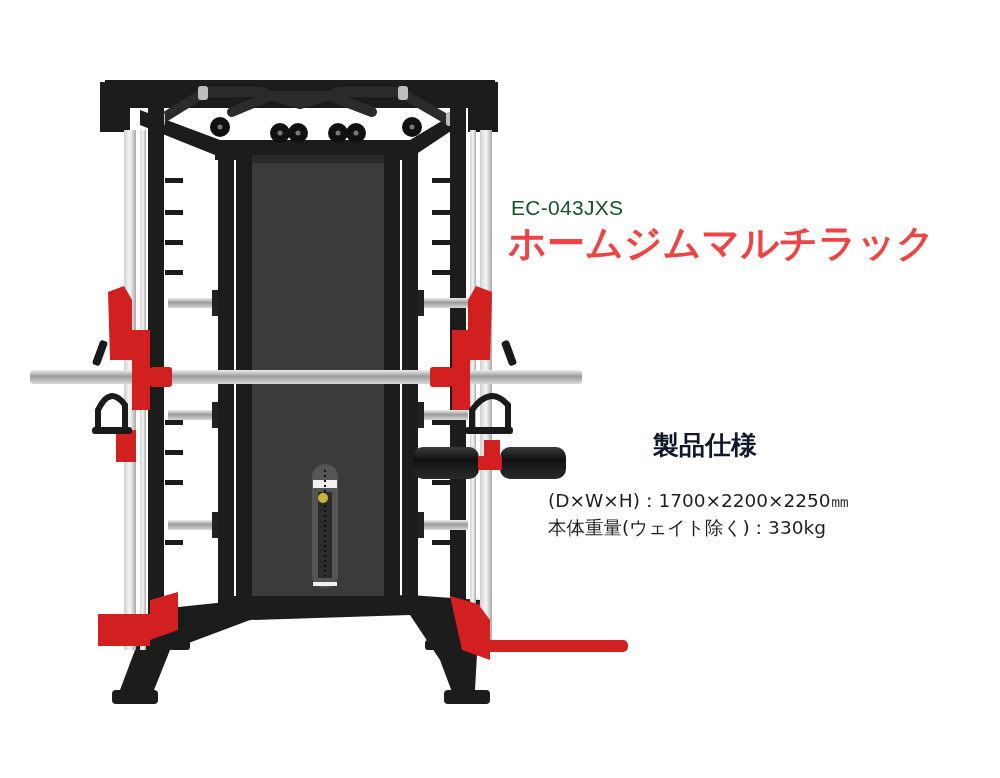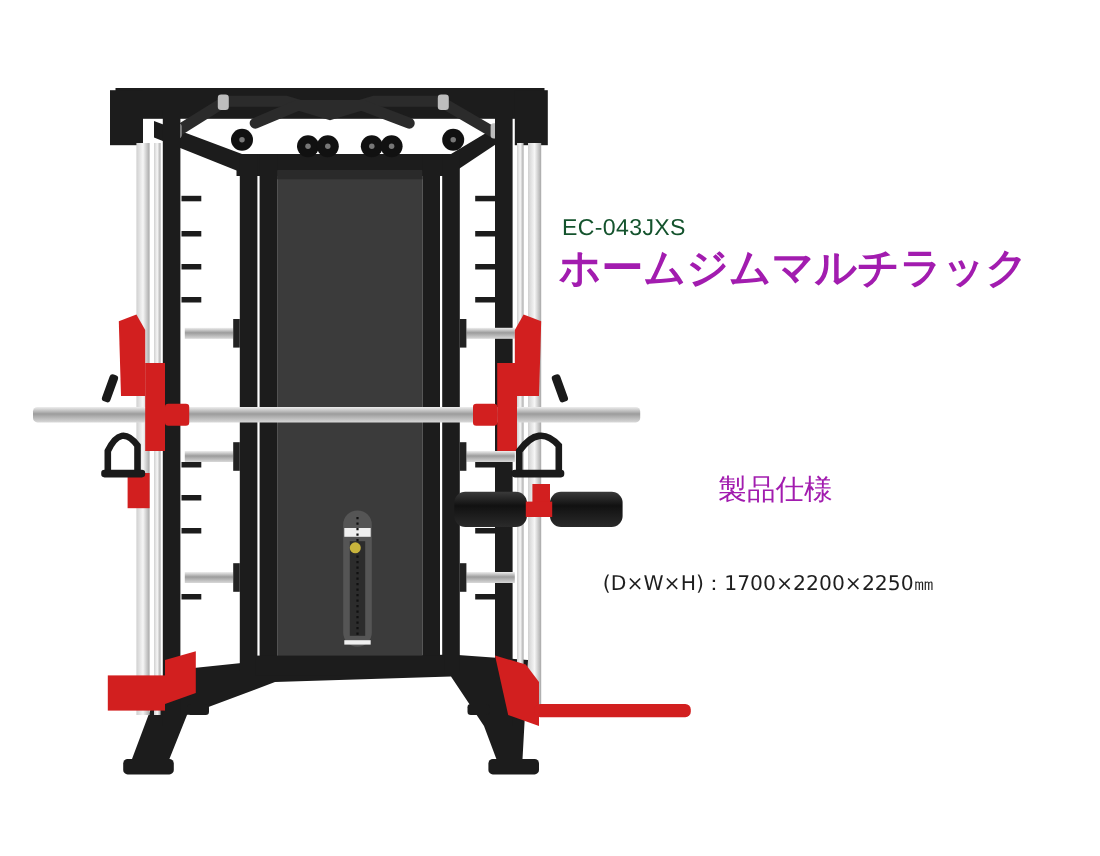--- a/index.html
+++ b/index.html
@@ -2,24 +2,24 @@
 <html><head>
 <meta charset="utf-8">
 <style>
   html, body { margin: 0; padding: 0; background: #ffffff; }
   body { width: 1000px; height: 778px; position: relative; overflow: hidden;
          font-family: "DejaVu Sans", "Liberation Sans", sans-serif; color: #1a1a1a; }
   .machine { position: absolute; left: 0; top: 0; width: 1000px; height: 778px; }
   .model { position: absolute; left: 511px; top: 196px; font-family: "Liberation Sans", sans-serif;
            font-size: 21px; letter-spacing: 0.3px; color: #14532d; }
   .title { position: absolute; left: 508px; top: 218px; font-size: 38px; font-weight: bold;
-           letter-spacing: 0px; color: #a21caf; white-space: nowrap; }
-  .spec-heading { position: absolute; left: 653px; top: 428px; font-size: 26px; font-weight: normal; color: #a21caf; }
+           letter-spacing: 0px; color: #ef4444; white-space: nowrap; }
+  .spec-heading { position: absolute; left: 653px; top: 428px; font-size: 26px; font-weight: bold; color: #0f172a; }
   .specs { position: absolute; left: 548px; top: 487px; margin: 0; padding: 0; list-style: none; }
-  .specs li { font-size: 18.5px; line-height: 27px; height: 27px; color: #1e1e1e; white-space: nowrap; font-weight: bold; margin-top: 30px; }
+  .specs li { font-size: 18.5px; line-height: 27px; height: 27px; color: #1e1e1e; white-space: nowrap; font-weight: bold; }
   .specs li span { font-weight: normal; }
 </style>
 </head>
 <body>
 
 <svg class="machine" viewBox="0 0 1000 778" xmlns="http://www.w3.org/2000/svg">
   <defs>
     <linearGradient id="chrome" x1="0" x2="0" y1="0" y2="1">
       <stop offset="0" stop-color="#eeeeee"></stop>
       <stop offset="0.45" stop-color="#9c9c9c"></stop>
@@ -184,13 +184,14 @@
     <rect x="486" y="640" width="142" height="12" rx="5"></rect>
   </g>
 </svg>
 
 <div class="model">EC-043JXS</div>
 <div class="title">ホームジムマルチラック</div>
 
 <div class="spec-heading">製品仕様</div>
 <ul class="specs">
   <li><span>(D×W×H)：</span><span>1700×2200×2250㎜</span></li>
+  <li><span>本体重量(ウェイト除く)：</span><span>330kg</span></li>
 </ul>
 
 </body></html>

